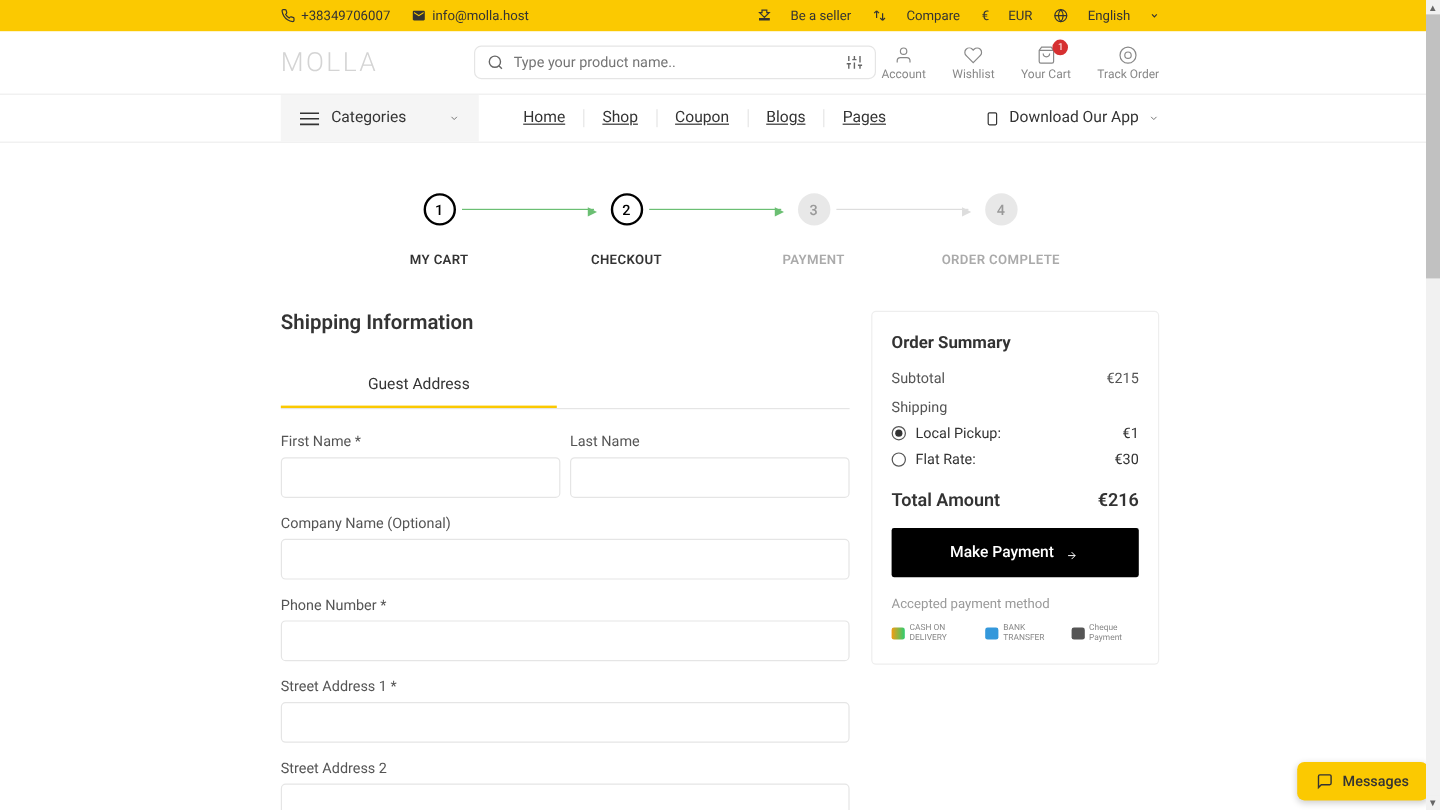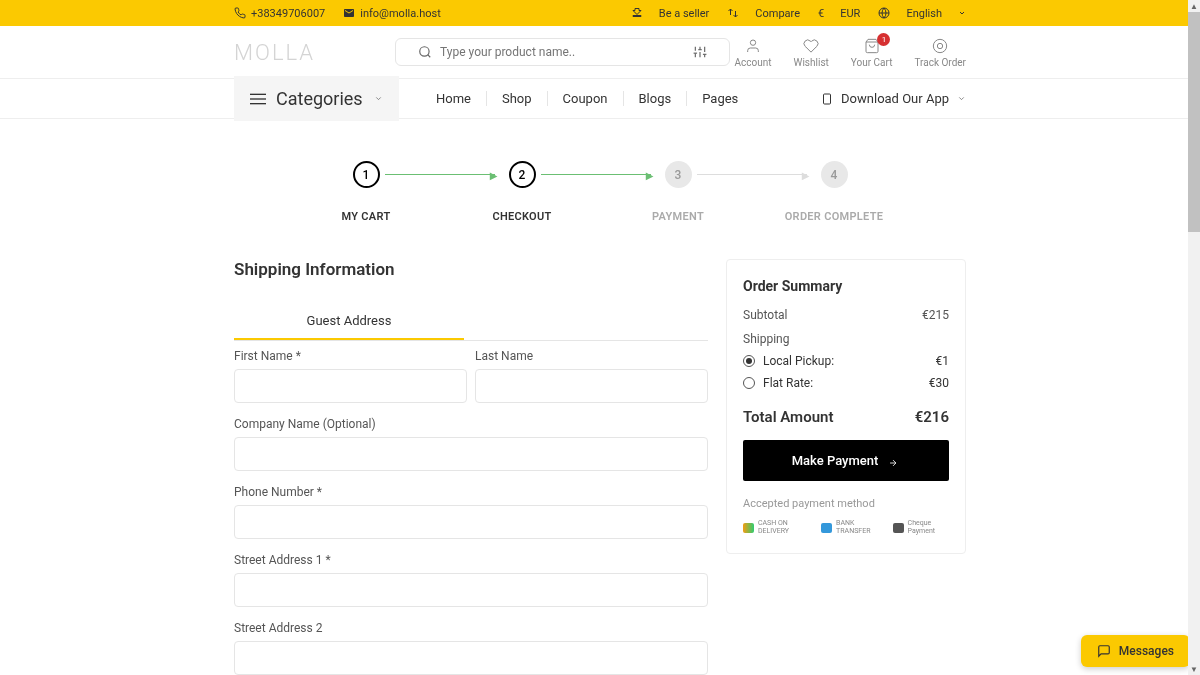--- a/index.html
+++ b/index.html
@@ -8,32 +8,32 @@
 
 .top-bar { background: #fbc901; height: 26px; display: flex; align-items: center; justify-content: space-between; padding: 0 234px; font-size: 11px; color: #333; }
 .top-left { display: flex; align-items: center; gap: 18px; }
 .top-left-item { display: flex; align-items: center; gap: 5px; }
 .top-right { display: flex; align-items: center; gap: 18px; }
 .top-right-item { display: flex; align-items: center; gap: 16px; }
 
 
 .header { height: 53px; display: flex; align-items: center; padding: 0 234px; border-bottom: 1px solid #eee; }
 .logo { font-size: 22px; font-weight: 300; color: #d4d4d4; letter-spacing: 2px; margin-right: 80px; }
-.search-box { flex: 1; max-width: 335px; display: flex; align-items: center; border: 1px solid #e5e5e5; border-radius: 6px; padding: 6px 22px; gap: 8px; }
+.search-box { flex: 1; max-width: 335px; display: flex; align-items: center; border: 1px solid #e5e5e5; border-radius: 6px; padding: 6px 10px; gap: 8px; }
 .search-input { flex: 1; border: none; outline: none; font-size: 12px; color: #999; background: transparent; }
 .header-actions { margin-left: auto; display: flex; gap: 22px; }
 .header-action { display: flex; flex-direction: column; align-items: center; gap: 2px; color: #888; font-size: 10px; position: relative; }
 .header-action .icon-wrap { height: 18px; display: flex; align-items: center; justify-content: center; color: #888; }
 .cart-badge { position: absolute; top: -4px; right: 2px; background: #d63031; color: #fff; border-radius: 50%; width: 13px; height: 13px; font-size: 8px; display: flex; align-items: center; justify-content: center; }
 
 
 .nav { height: 40px; display: flex; align-items: center; border-bottom: 1px solid #eee; padding: 0 234px 0 234px; }
-.categories-btn { display: flex; align-items: center; gap: 10px; background: #f5f5f5; padding: 12px 16px; font-size: 18px; width: 165px; justify-content: space-between; }
+.categories-btn { display: flex; align-items: center; gap: 10px; background: #f5f5f5; padding: 12px 16px; font-size: 13px; width: 165px; justify-content: space-between; }
 .categories-left { display: flex; align-items: center; gap: 10px; }
-.nav-links { display: flex; gap: 0; margin-left: 22px; }
+.nav-links { display: flex; gap: 0; margin-left: 22px; text-decoration: underline; }
 .nav-link { padding: 0 15px; font-size: 13px; color: #333; border-right: 1px solid #e5e5e5; }
 .nav-link:last-child { border-right: none; }
 .download-app { margin-left: auto; display: flex; align-items: center; gap: 8px; font-size: 13px; }
 
 
 .steps { display: flex; justify-content: center; align-items: flex-start; gap: 0; margin: 42px 0 36px; }
 .step { display: flex; flex-direction: column; align-items: center; position: relative; width: 156px; }
 .step-circle { width: 27px; height: 27px; border-radius: 50%; border: 2px solid #000; display: flex; align-items: center; justify-content: center; font-size: 12px; font-weight: 500; background: #fff; z-index: 2; }
 .step.done .step-circle, .step.active .step-circle { border-color: #000; color: #000; }
 .step.pending .step-circle { border: none; background: #e8e8e8; color: #999; }
@@ -43,21 +43,21 @@
 .step-line.grey { background: #ddd; }
 .step-arrow { position: absolute; top: 9px; left: calc(62% + 105px); color: #6bbf73; font-size: 10px; z-index: 1; }
 .step-arrow.grey { color: #ddd; }
 
 
 .main { display: flex; gap: 18px; padding: 0 234px; align-items: flex-start; }
 .left-col { flex: 1; }
 .section-title { font-size: 17px; font-weight: 600; margin-bottom: 24px; }
 
 
-.tabs { display: flex; border-bottom: 1px solid #e5e5e5; margin-bottom: 8px; }
+.tabs { display: flex; border-bottom: 1px solid #e5e5e5; margin-bottom: 20px; }
 .tab { padding: 10px 0; width: 230px; text-align: center; font-size: 13px; color: #333; border-bottom: 2px solid #fbc901; }
 
 
 .form-row { display: flex; gap: 8px; margin-bottom: 14px; }
 .form-group { flex: 1; display: flex; flex-direction: column; }
 .form-label { font-size: 12px; color: #555; margin-bottom: 6px; }
 .form-input { height: 34px; border: 1px solid #e5e5e5; border-radius: 4px; padding: 0 10px; font-size: 13px; outline: none; }
 
 
 .summary { width: 240px; border: 1px solid #eee; border-radius: 4px; padding: 18px 16px; }

